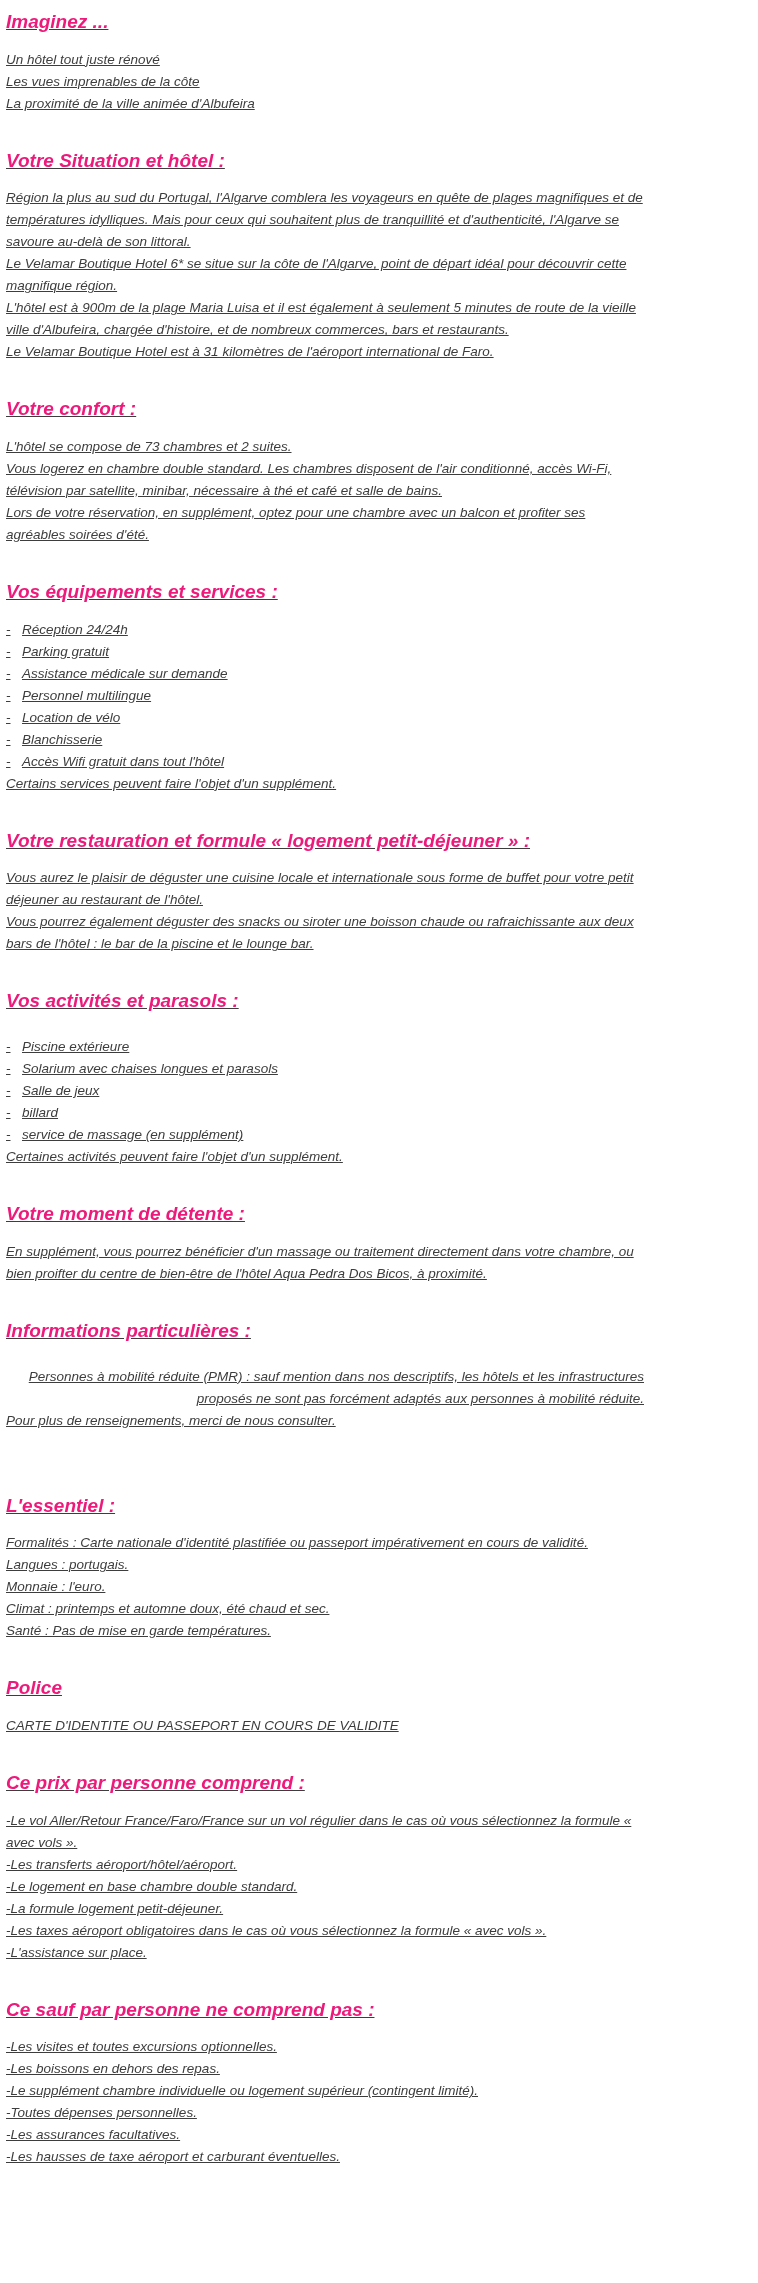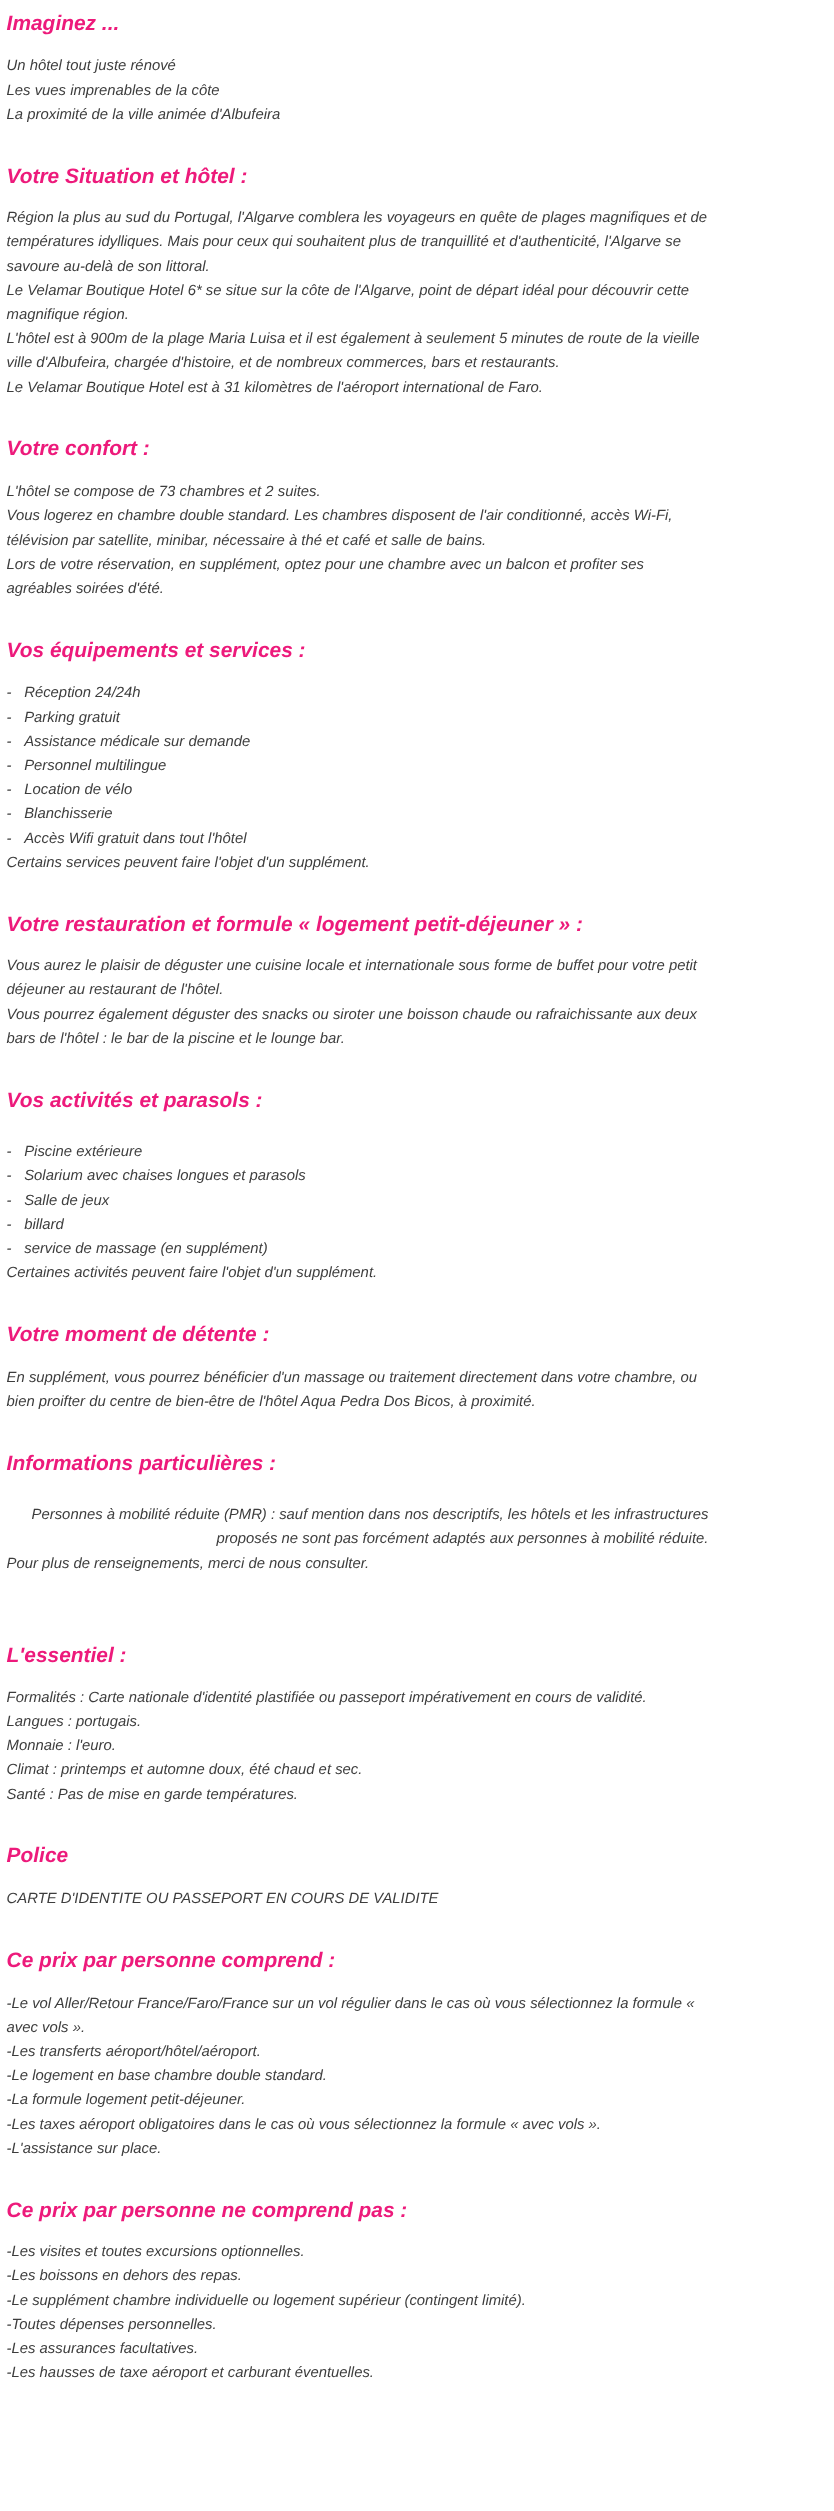--- a/index.html
+++ b/index.html
@@ -10,20 +10,21 @@
   *{box-sizing:border-box;}
   html,body{margin:0;padding:0;background:var(--bg);}
   body{
     font-family:"Liberation Sans", sans-serif;
     width:758px;
   }
   .page{
     width:654px;
     padding:6px 10px 26px 6px;
     color:var(--text);
+    text-decoration:underline;
   }
   .section h2{
     color:var(--accent);
     font-style:italic;
     font-weight:700;
     font-size:19px;
     line-height:1.3;
     margin:34px 0 14px 0;
   }
   .section:first-child h2{margin-top:4px;}
@@ -177,21 +178,21 @@
     <h2>Ce prix par personne comprend :</h2>
     <p>-Le vol Aller/Retour France/Faro/France sur un vol régulier dans le cas où vous sélectionnez la formule « avec vols ».</p>
     <p>-Les transferts aéroport/hôtel/aéroport.</p>
     <p>-Le logement en base chambre double standard.</p>
     <p>-La formule logement petit-déjeuner.</p>
     <p>-Les taxes aéroport obligatoires dans le cas où vous sélectionnez la formule « avec vols ».</p>
     <p>-L'assistance sur place.</p>
   </div>
 
   <div class="section">
-    <h2>Ce prix par personne ne comprend pas :</h2>
+    <h2>Ce sauf par personne ne comprend pas :</h2>
     <p>-Les visites et toutes excursions optionnelles.</p>
     <p>-Les boissons en dehors des repas.</p>
     <p>-Le supplément chambre individuelle ou logement supérieur (contingent limité).</p>
     <p>-Toutes dépenses personnelles.</p>
     <p>-Les assurances facultatives.</p>
     <p>-Les hausses de taxe aéroport et carburant éventuelles.</p>
   </div>
 
 </div>
 

